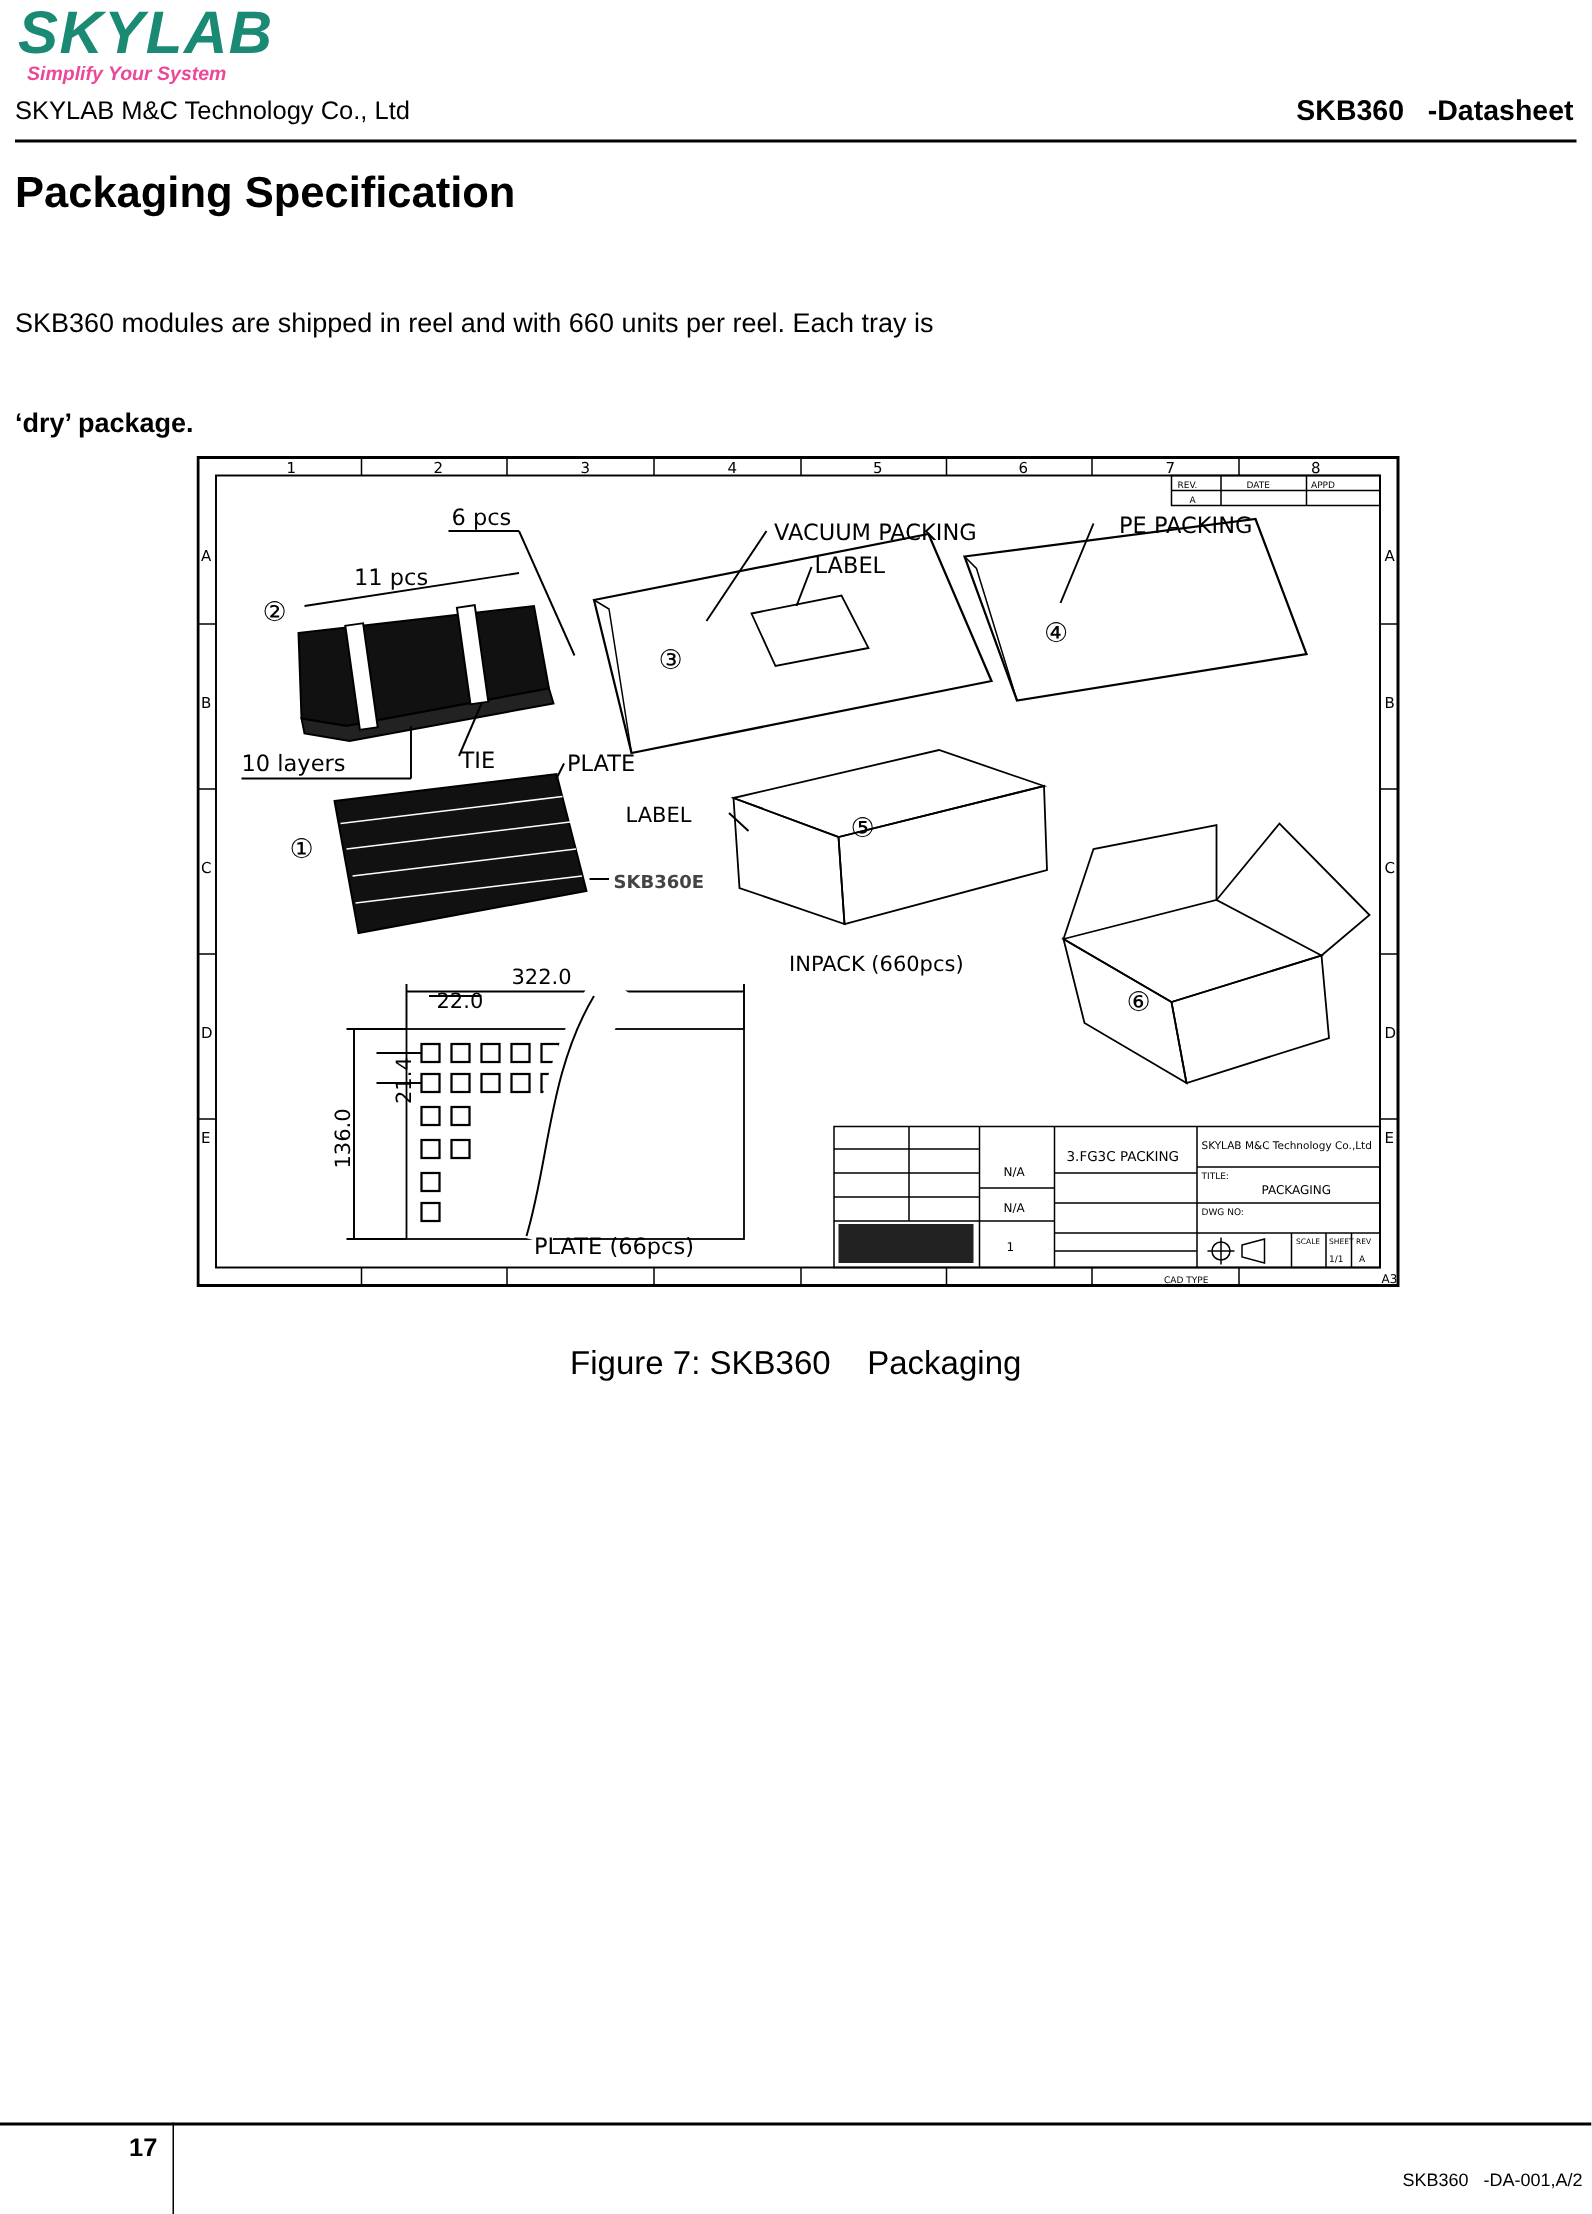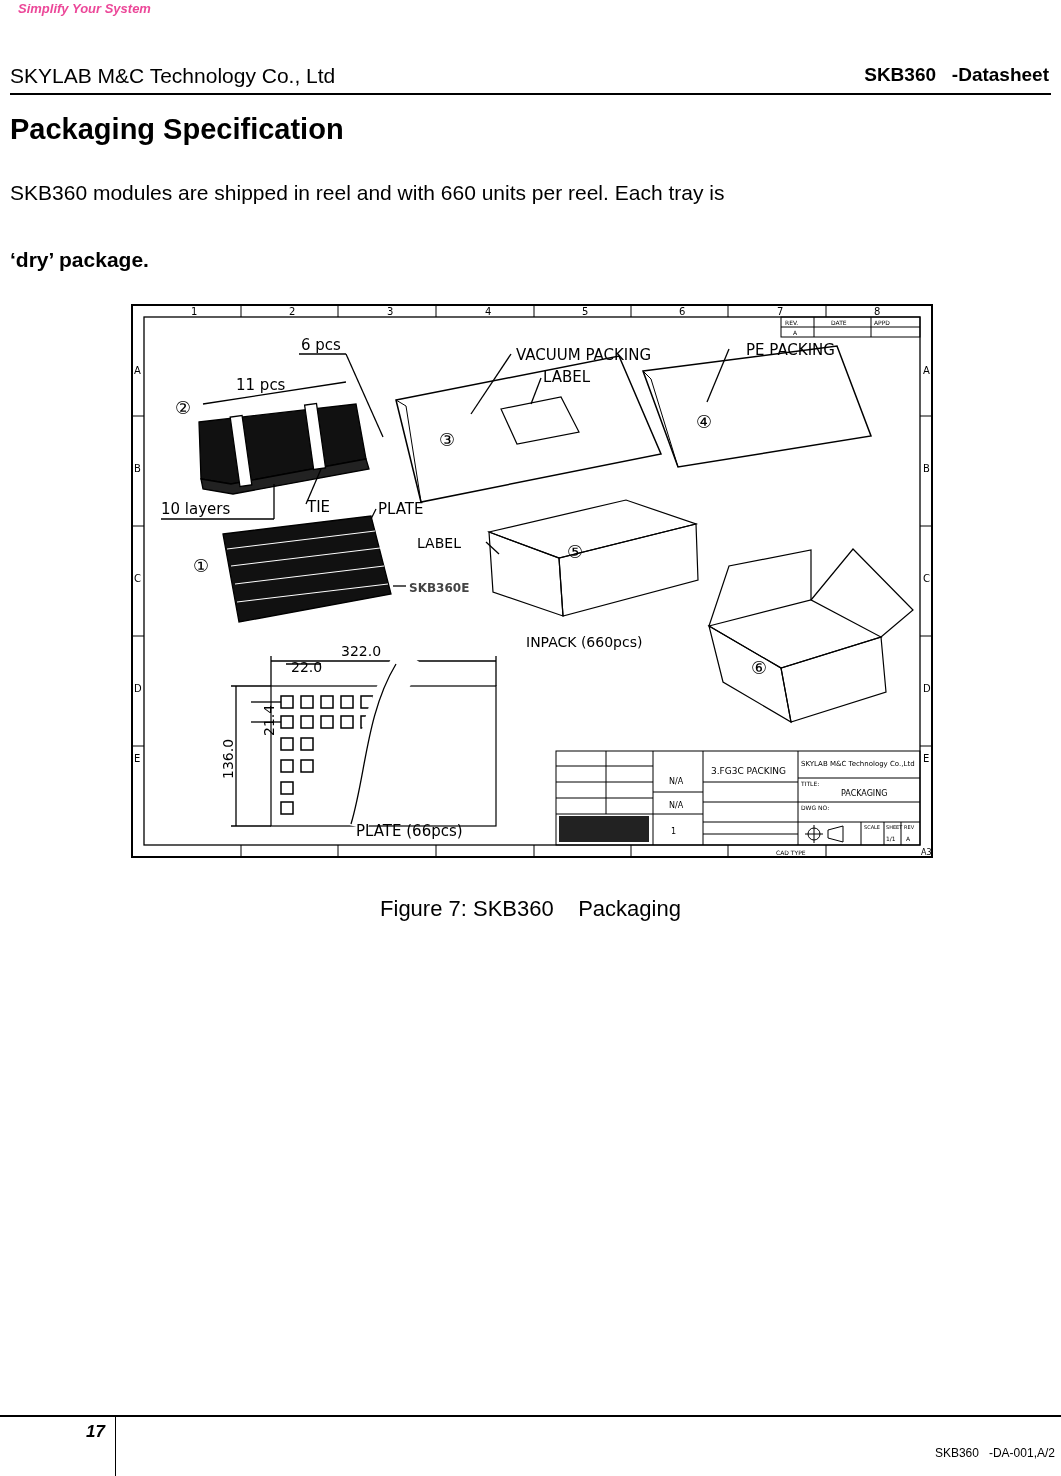--- a/index.html
+++ b/index.html
@@ -1,38 +1,39 @@
 <!DOCTYPE html>
 <html><head>
 <meta charset="utf-8">
 <style>
   html, body { margin:0; padding:0; background:#fff; }
   body { width:1061px; height:1476px; position:relative; overflow:hidden; font-family:"Liberation Sans", sans-serif; color:#000; }
   .logo { position:absolute; left:12px; top:2px; }
   .logo-main { font-family:"Liberation Sans", sans-serif; font-weight:bold; font-style:italic; font-size:40px; color:#1a8a74; letter-spacing:1px; line-height:40px; }
   .logo-sub { font-weight:bold; font-style:italic; font-size:13px; color:#ec4899; margin-left:6px; line-height:14px; }
-  .company { position:absolute; left:10px; top:64px; font-size:21px; }
+  .company { position:absolute; left:10px; top:64px; font-size:17px; }
   .docname { position:absolute; right:12px; top:64px; font-size:19px; font-weight:bold; white-space:pre; }
   .header-rule { position:absolute; left:10px; right:10px; top:93px; height:0; border-top:2px solid #000; }
   .section-title { position:absolute; left:10px; top:113px; font-size:29px; font-weight:bold;text-align:center; }
-  .para { position:absolute; left:10px; font-size:21px; }
+  .para { position:absolute; left:10px; font-size:18px;margin-top:24px; }
   .p1 { top:181px; }
   .p2 { top:248px;font-weight:bold; }
   .figure { position:absolute; left:131px; top:304px; width:803px; height:555px; }
   .caption { position:absolute; left:0; width:1061px; top:896px; text-align:center; font-size:22px; white-space:pre; }
   .footer-rule { position:absolute; left:0; right:0; top:1415px; border-top:2px solid #000; }
   .footer-vline { position:absolute; left:115px; top:1415px; width:0; height:61px; border-left:1px solid #000; }
-  .page-num { position:absolute; left:86px; top:1422px; font-size:17px; font-weight:bold;font-style:italic; }
+  .page-num { position:absolute; left:86px; top:1422px; font-size:17px; font-weight:bold; }
   .doc-code { position:absolute; right:6px; top:1446px; font-size:12px; white-space:pre; }
   svg text { font-family:"DejaVu Sans", sans-serif; }
 </style>
 </head>
 <body>
 
 <div class="logo">
+  <div class="logo-main">SKYLAB</div>
   <div class="logo-sub">Simplify Your System</div>
 </div>
 <div class="company">SKYLAB M&amp;C Technology Co., Ltd</div>
 <div class="docname">SKB360   -Datasheet</div>
 <div class="header-rule"></div>
 
 <div class="section-title">Packaging Specification</div>
 <div class="para p1">SKB360 modules are shipped in reel and with 660 units per reel. Each tray is</div>
 <div class="para p2">‘dry’ package.</div>
 

